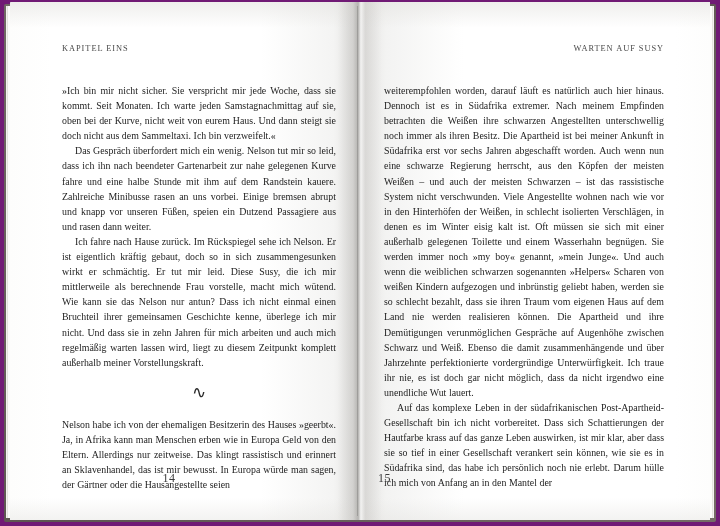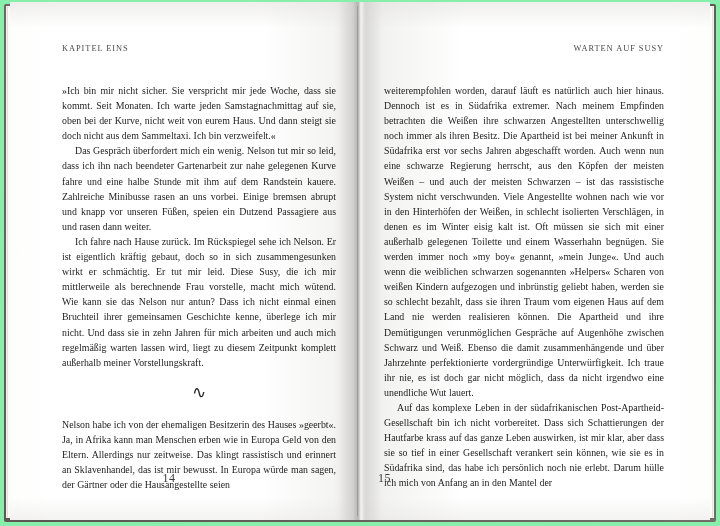--- a/index.html
+++ b/index.html
@@ -12,21 +12,21 @@
     height: 526px;
     overflow: hidden;
     font-family: "Liberation Serif", "DejaVu Serif", serif;
   }
 
   
   .book-scene {
     position: relative;
     width: 720px;
     height: 526px;
-    background: #86efac;
+    background: #701a75;
     box-sizing: border-box;
   }
 
   
   .book-cover {
     position: absolute;
     left: 4px;
     top: 4px;
     width: 712px;
     height: 518px;

